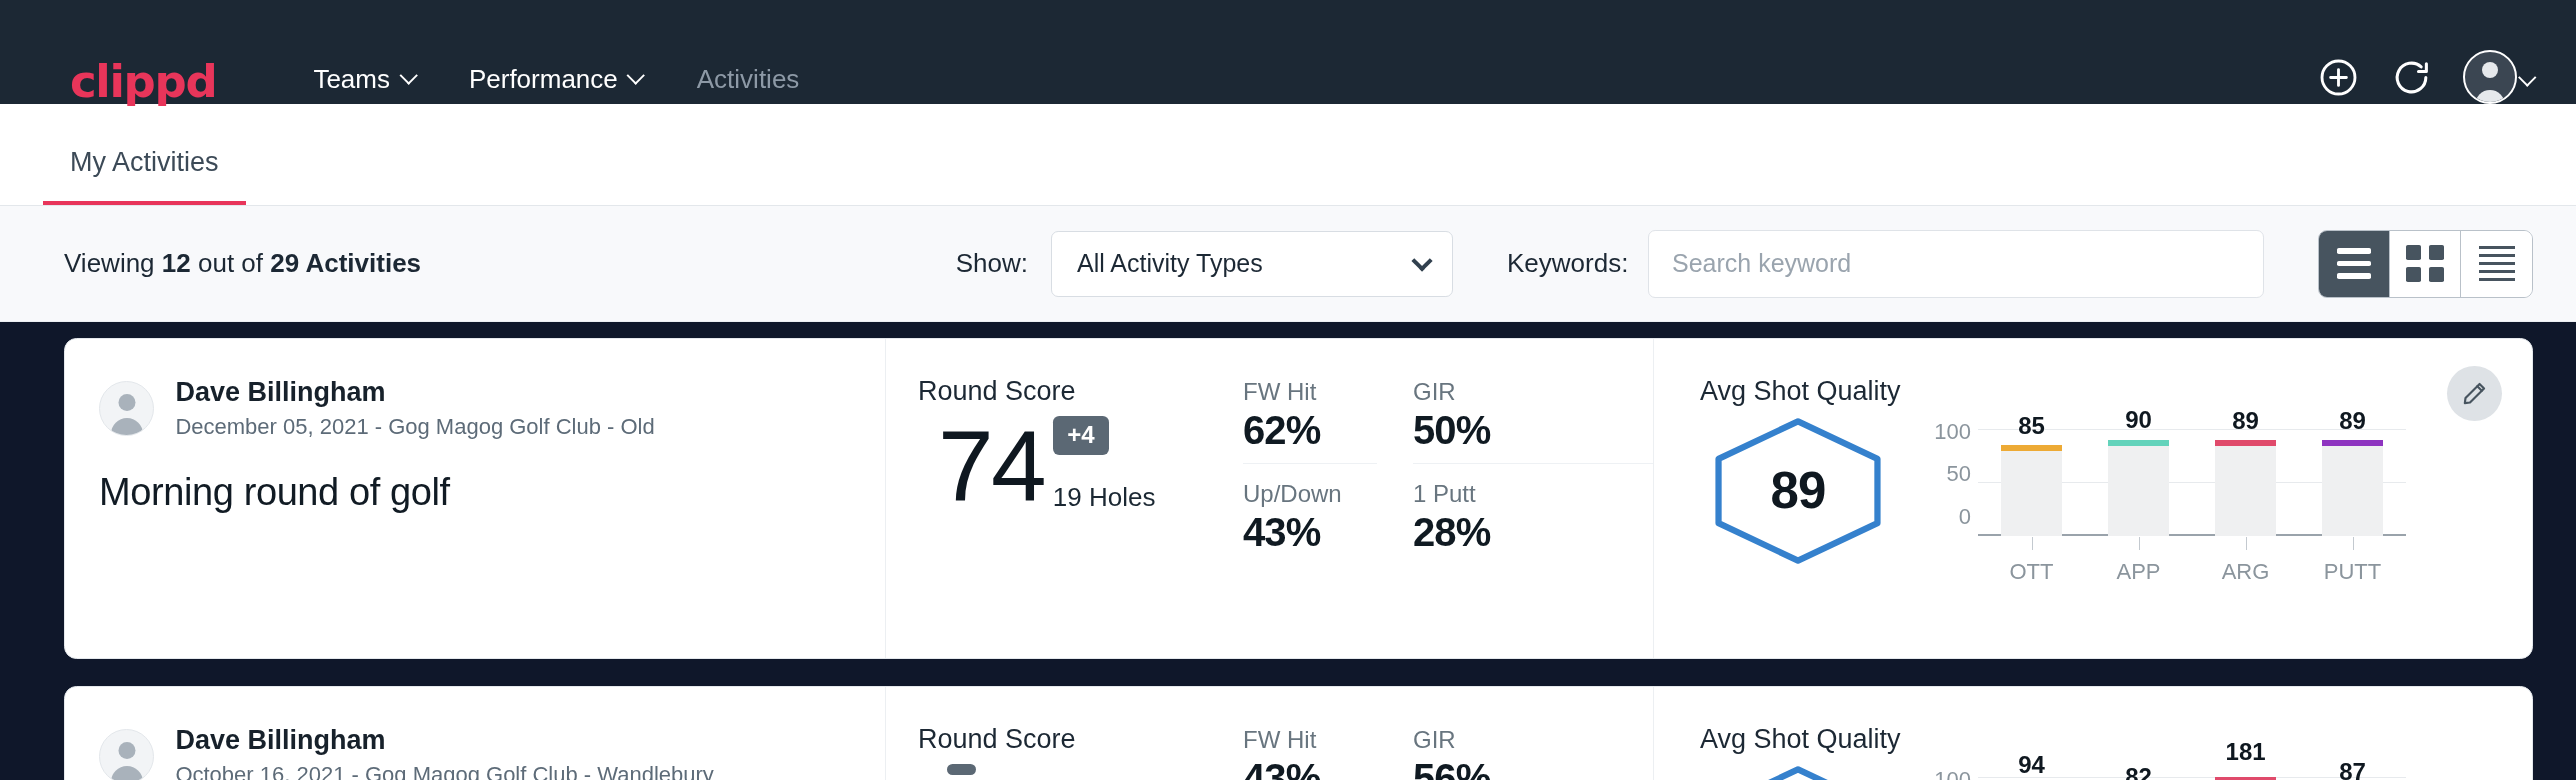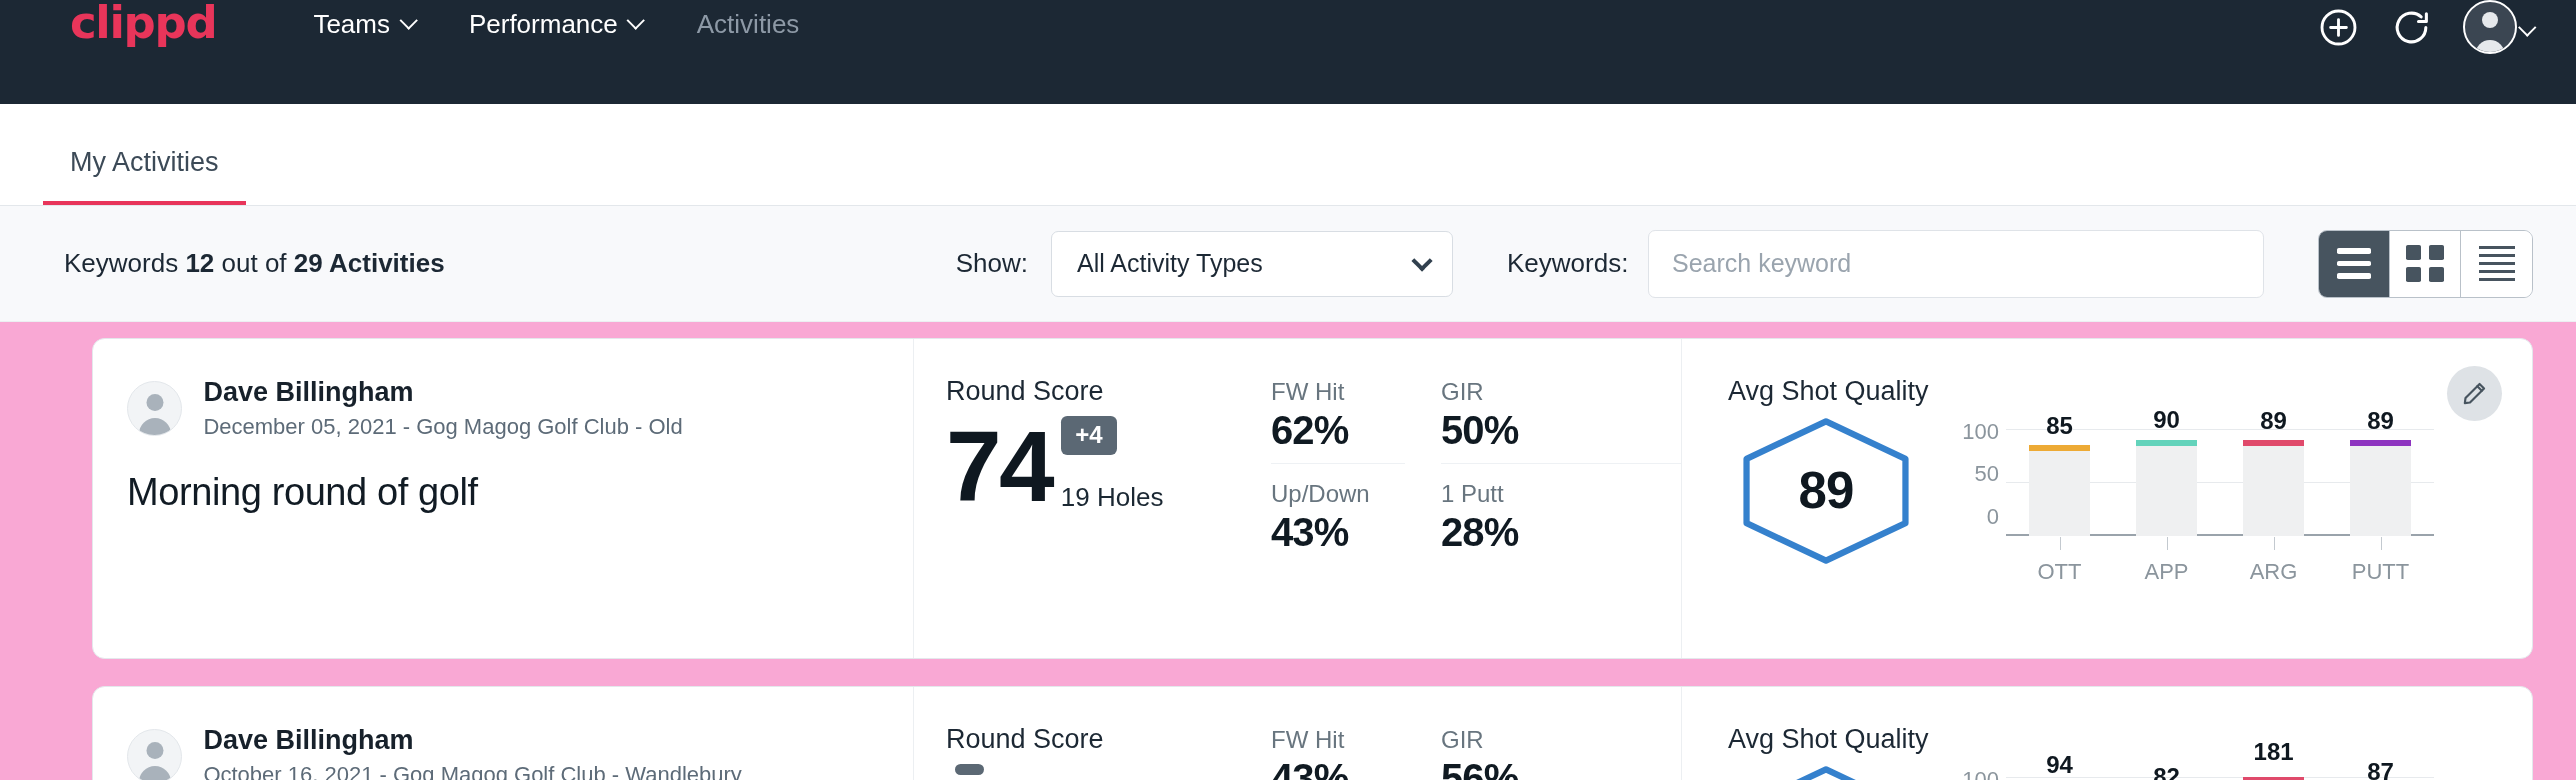--- a/index.html
+++ b/index.html
@@ -9,21 +9,21 @@
     background: #ffffff;
     font-family: "Liberation Sans", sans-serif;
     -webkit-font-smoothing: antialiased;
   }
 
   
   .topnav {
     height: 104px;
     background: #1c2834;
     display: flex;
-    align-items: flex-start;
+    align-items: flex-end;
     padding: 0 43px 0 70px;
     position: relative;
   }
   .logo {
     font-size: 45px;
     font-weight: 700;
     color: #e8355a;
     letter-spacing: -1.3px;
     margin-right: 70px;
     line-height: 1;
@@ -160,22 +160,22 @@
   .bars { display: flex; flex-direction: column; gap: 7.1px; }
   .bars i { display: block; width: 34px; height: 5.4px; background: #47545f; border-radius: 1.8px; }
   .vt-btn.active .bars i { background: #ffffff; }
   .grid2 { display: grid; grid-template-columns: 15px 15px; grid-template-rows: 15px 15px; gap: 7.1px; }
   .grid2 i { background: #47545f; border-radius: 1.8px; display: block; }
   .lines { display: flex; flex-direction: column; gap: 5.4px; }
   .lines i { display: block; width: 36px; height: 2.7px; background: #47545f; }
 
   
   .cards {
-    background: #f9a8d4;
-    padding: 16px 43px 0 92px;
+    background: #0f172a;
+    padding: 16px 43px 0 64px;
     height: calc(780px - 104px - 102px - 116px);
     overflow: hidden;
   }
   .card {
     background: #ffffff;
     border: 1.8px solid #e4e8ec;
     border-radius: 12.5px;
     height: 321px;
     display: flex;
     align-items: stretch;
@@ -206,22 +206,22 @@
   .owner-name { font-size: 27px; font-weight: 700; color: #17212b; line-height: 1.25; }
   .owner-sub { font-size: 22px; color: #5d6b78; line-height: 1.3; margin-top: 3.6px; }
   .card-title { font-size: 38px; font-weight: 400; color: #111b24; margin-top: 28.6px; letter-spacing: -0.4px; }
   .data-src { font-size: 21.4px; color: #64717d; margin-top: 34px; }
 
   
   .c-score { width: 357px; padding: 37px 0 0 32px; flex-shrink: 0; }
   .sec-label { font-size: 27px; color: #1c2834; }
   .score-row { display: flex; align-items: flex-end; margin-top: 9px; }
   .score-num {
-    font-size: 100px; font-weight: 700; color: #0f1820;
-    line-height: 0.93; letter-spacing: -2.7px;
+    font-size: 100px; font-weight: 400; color: #0f1820;
+    line-height: 0.93; letter-spacing: -2.7px; margin-left: 20px;
   }
   .score-side { display: flex; flex-direction: column; align-items: flex-start; margin-left: 9px; }
   .badge {
     background: #5b6874; color: #ffffff;
     font-size: 24px; font-weight: 700;
     padding: 5.4px 14.3px; border-radius: 6.2px;
     margin-bottom: 27px;
   }
   .holes { font-size: 26px; color: #1b2833; }
 
@@ -320,21 +320,21 @@
 </div>
 
 <div class="tabbar">
   <div class="tab active">
     <span>My Activities</span>
   </div>
 </div>
 
 <div class="toolbar">
   <div class="viewing">
-    <span>Keywords</span>
+    <span>Viewing</span>
     <b>12</b>
     <span>out of</span>
     <b>29 Activities</b>
   </div>
 
   <div class="tb-right">
     <span class="show-label">Show:</span>
     <div class="select">
       <span>All Activity Types</span>
       <span class="sel-chev"></span>

